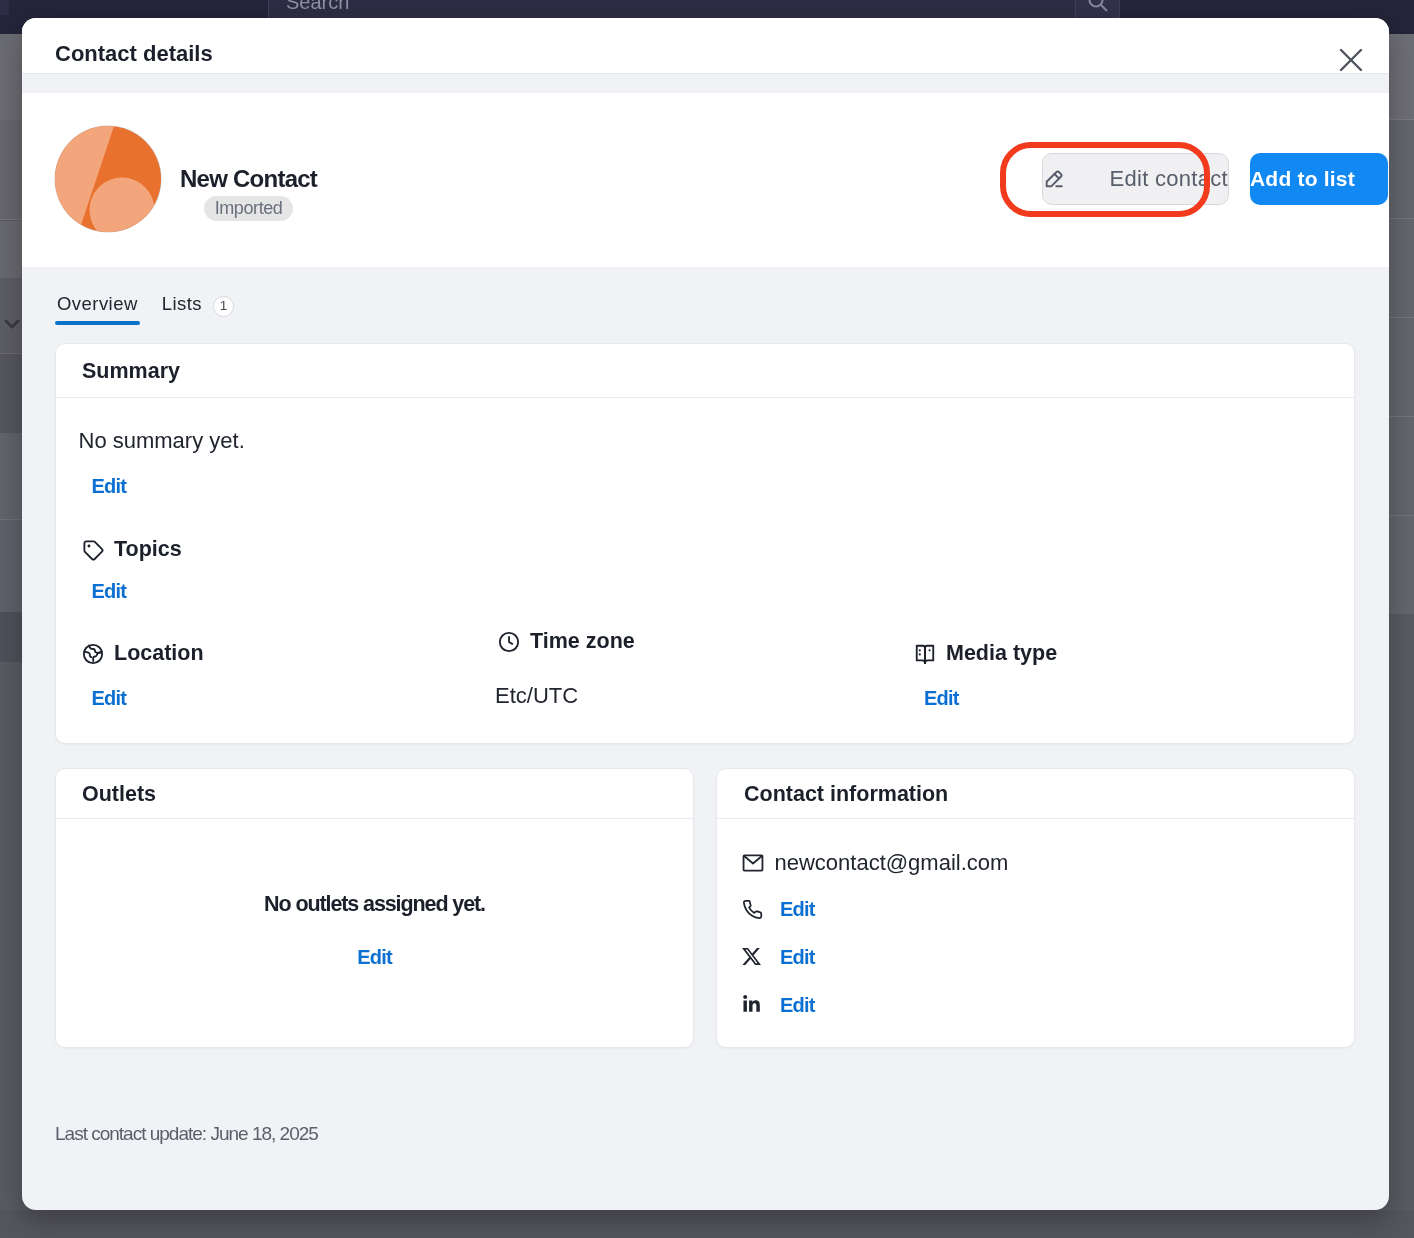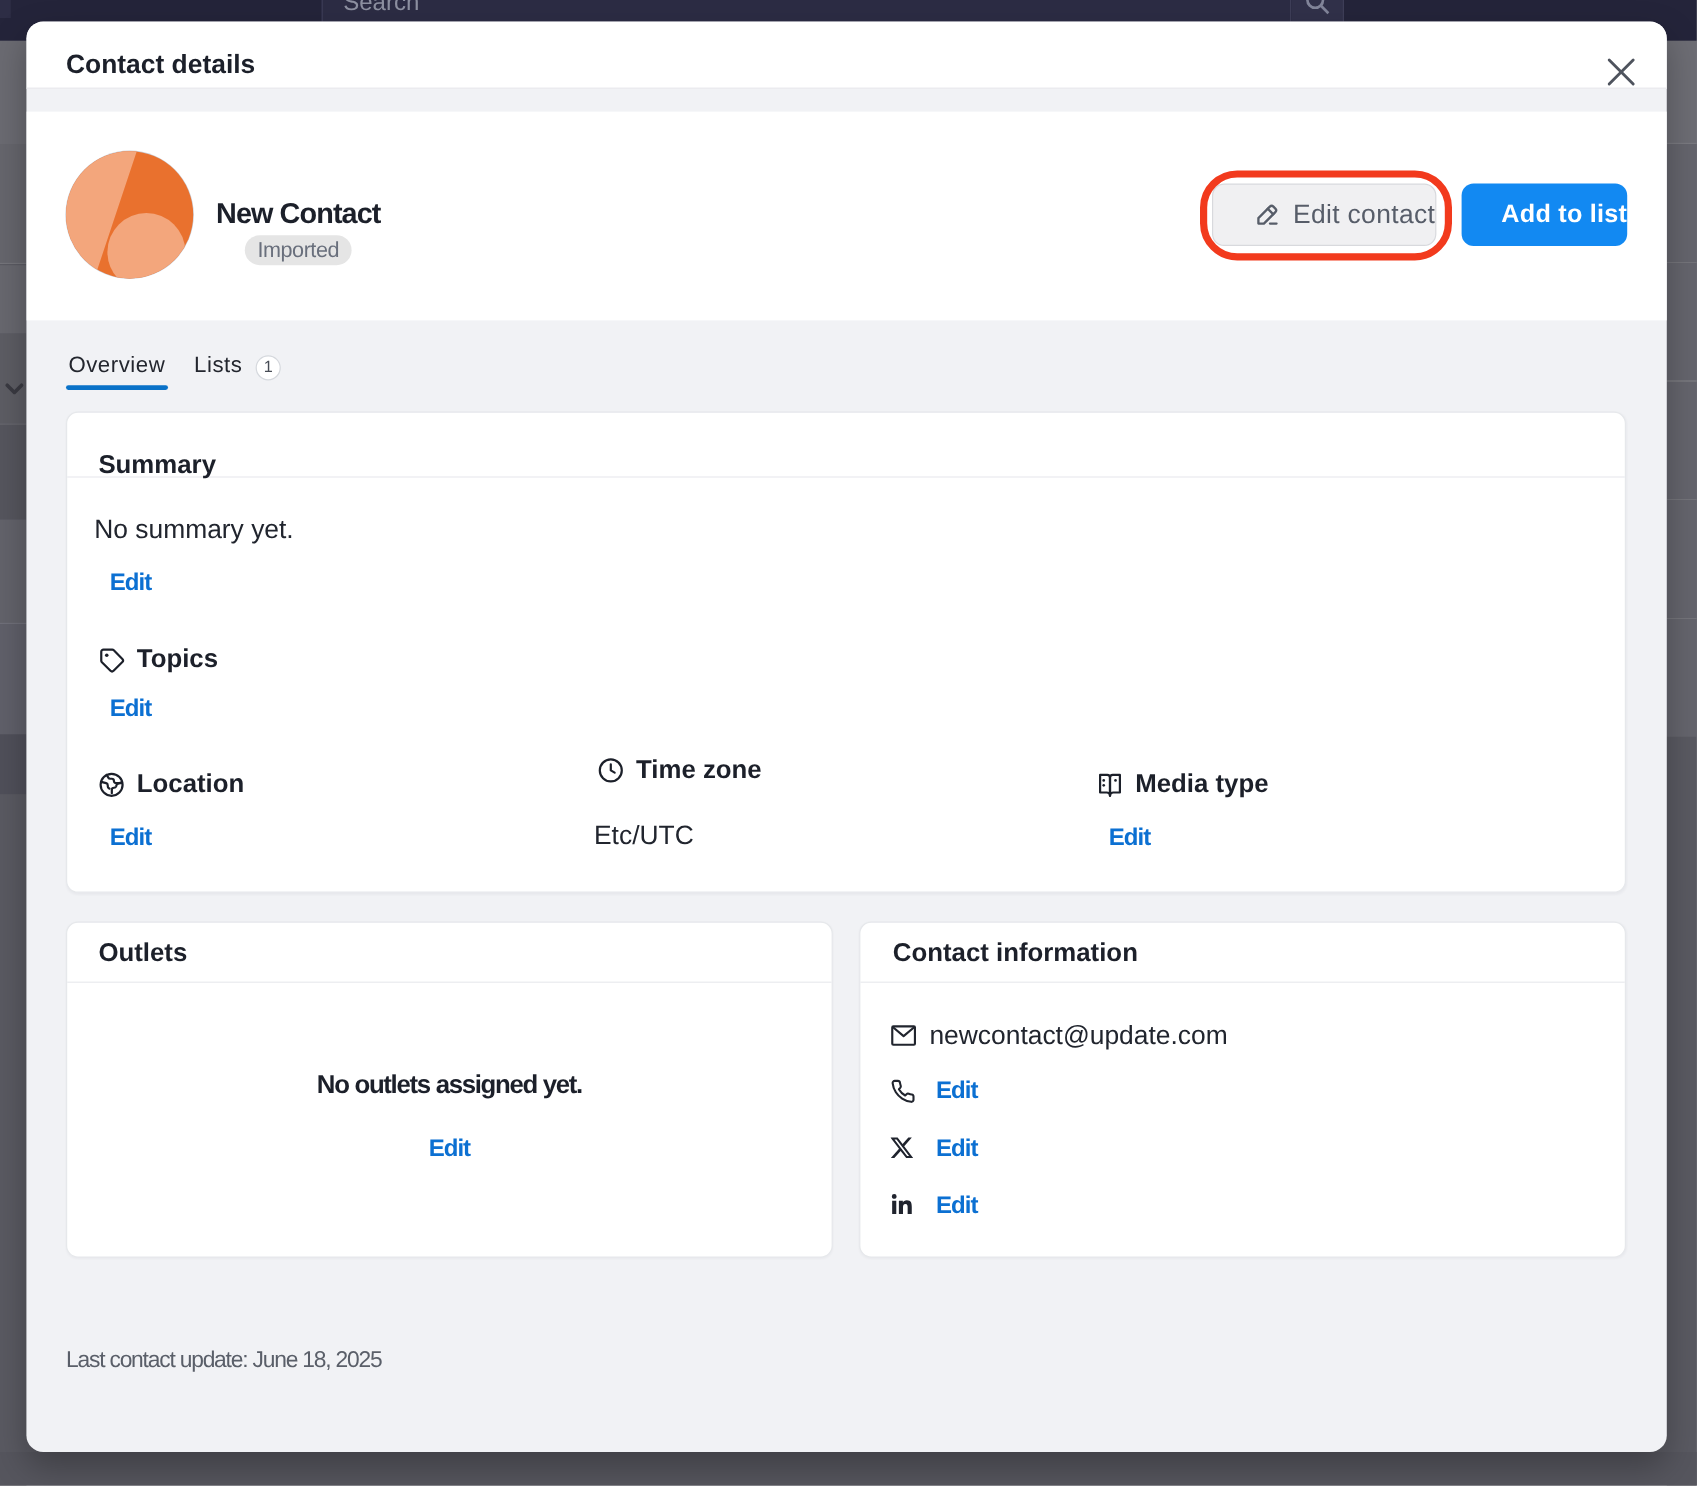--- a/index.html
+++ b/index.html
@@ -38,39 +38,39 @@
   .modal-header { position:absolute; left:0; top:0; width:100%; height:56px; background:#fff; border-bottom:1px solid #e6e7eb; }
   .modal-title { position:absolute; left:33px; top:25px; font-size:22px; font-weight:bold; color:#1c202a; line-height:1; letter-spacing:0; }
   .close-btn { position:absolute; left:1316px; top:26px; width:32px; height:32px; background:none; border:none; cursor:pointer; }
 
   .hero { position:absolute; left:0; top:75px; width:100%; height:174px; background:#fff; }
   .avatar { position:absolute; left:32px; top:32px; width:108px; height:108px; border-radius:50%; }
   .name-row { position:absolute; left:158px; top:73.5px; display:flex; align-items:center; gap:5px;flex-direction:column; }
   .contact-name { font-size:24px; font-weight:bold; color:#1c202a; line-height:1; letter-spacing:-0.75px; margin-top:0.7px; }
   .badge { height:25px; padding:0 11px; background:#e5e5e5; border-radius:13px;
            font-size:18px; color:#696f7c; line-height:25px; letter-spacing:-0.4px; }
-  .btn { position:absolute; top:60px; height:52px; border-radius:10px; display:flex; align-items:center; justify-content:flex-end; cursor:pointer; font-family:inherit; }
+  .btn { position:absolute; top:60px; height:52px; border-radius:10px; display:flex; align-items:center; justify-content:space-between; cursor:pointer; font-family:inherit;margin-left:32px; }
   .btn-edit-contact { left:988px; width:187px; background:#f0f0f2; border:1px solid #d8d9dd; gap:10px;
                       font-size:22px; font-weight:500; color:#575d69; letter-spacing:0.3px; }
   .btn-add-list { left:1196px; width:138px; background:#1289f2; border:none; font-size:21px; font-weight:bold; color:#fff; letter-spacing:0.2px; }
   .annotation-ring { position:absolute; left:977.5px; top:49px; width:210px; height:74.5px; border:6px solid #f23a1d; border-radius:31px; pointer-events:none; z-index:5; }
 
   .tabs { position:absolute; left:33px; top:274px; display:flex; align-items:flex-start; }
   .tab { position:relative; margin-right:20px; padding:2.6px 2px 12.4px 2px; font-size:18.5px; font-weight:500; color:#23262e; line-height:1; cursor:pointer; display:flex; align-items:flex-start; letter-spacing:0.45px; }
   .tab.active::after { content:""; position:absolute; left:0; right:0; bottom:0; height:4px; background:#0a72c8; border-radius:2px; }
   .tab-count { display:inline-block; margin-left:11px; margin-top:1.6px; width:21px; height:21px; border:1.5px solid #d5d8dd; border-radius:50%;
                background:#fff; font-size:13.5px; font-weight:400; color:#474c55; text-align:center; line-height:18px; letter-spacing:0; }
 
   .card { position:absolute; background:#fff; border:1px solid #e6e8eb; border-radius:10px; box-shadow:0 1px 2px rgba(20,26,40,.04); }
   .card-head { position:absolute; left:0; top:0; width:100%; border-bottom:1px solid #e9eaee; }
   .card-title { position:absolute; left:26px; font-size:21.5px; font-weight:bold; color:#1c202a; line-height:1; letter-spacing:0; }
 
   .card-summary { left:33px; top:324.5px; width:1300px; height:401px; }
   .card-summary .card-head { height:54px; }
-  .card-summary .card-title { top:17px;margin-top:16px; }
+  .card-summary .card-title { top:17px; }
 
   .txt { position:absolute; line-height:1; }
   .body-txt { font-size:22px; color:#21252e; letter-spacing:0; }
   .edit-link { font-size:20px; font-weight:600; color:#0c70d2; letter-spacing:-0.8px; cursor:pointer; text-decoration:none; }
 
   .sec-row { position:absolute; display:flex; align-items:center; height:24px; }
   .sec-row .sec-icon { width:22px; height:22px; margin-right:10px; flex:none; display:flex; align-items:center; justify-content:center; }
   .sec-label { font-size:21.5px; font-weight:bold; color:#1c202a; line-height:1; letter-spacing:0; }
 
   .card-outlets { left:33px; top:749.5px; width:639px; height:280px; }
@@ -254,21 +254,21 @@
     <div class="card-head">
       <span class="card-title">Contact information</span>
     </div>
     <div class="ci-row" style="top:81.5px;">
       <span class="ci-icon">
         <svg width="22" height="18" viewBox="0 0 24 20" fill="none" stroke="#21252e" stroke-width="2" stroke-linecap="round" stroke-linejoin="round">
           <rect x="1.5" y="1.5" width="21" height="17" rx="1"></rect>
           <polyline points="2.5,2.5 12,10.5 21.5,2.5"></polyline>
         </svg>
       </span>
-      <span class="body-txt" style="line-height:1;">newcontact@update.com</span>
+      <span class="body-txt" style="line-height:1;">newcontact@gmail.com</span>
     </div>
     <div class="ci-row" style="top:127.5px;">
       <span class="ci-icon">
         <svg width="21" height="21" viewBox="0 0 24 24" fill="none" stroke="#21252e" stroke-width="2" stroke-linecap="round" stroke-linejoin="round">
           <path d="M22 16.92v3a2 2 0 0 1-2.18 2 19.79 19.79 0 0 1-8.63-3.07 19.5 19.5 0 0 1-6-6 19.79 19.79 0 0 1-3.07-8.67A2 2 0 0 1 4.11 2h3a2 2 0 0 1 2 1.72 12.84 12.84 0 0 0 .7 2.81 2 2 0 0 1-.45 2.11L8.09 9.91a16 16 0 0 0 6 6l1.27-1.27a2 2 0 0 1 2.11-.45 12.84 12.84 0 0 0 2.81.7A2 2 0 0 1 22 16.92z"></path>
         </svg>
       </span>
       <a class="edit-link" style="line-height:1;">Edit</a>
     </div>
     <div class="ci-row" style="top:175px;">

